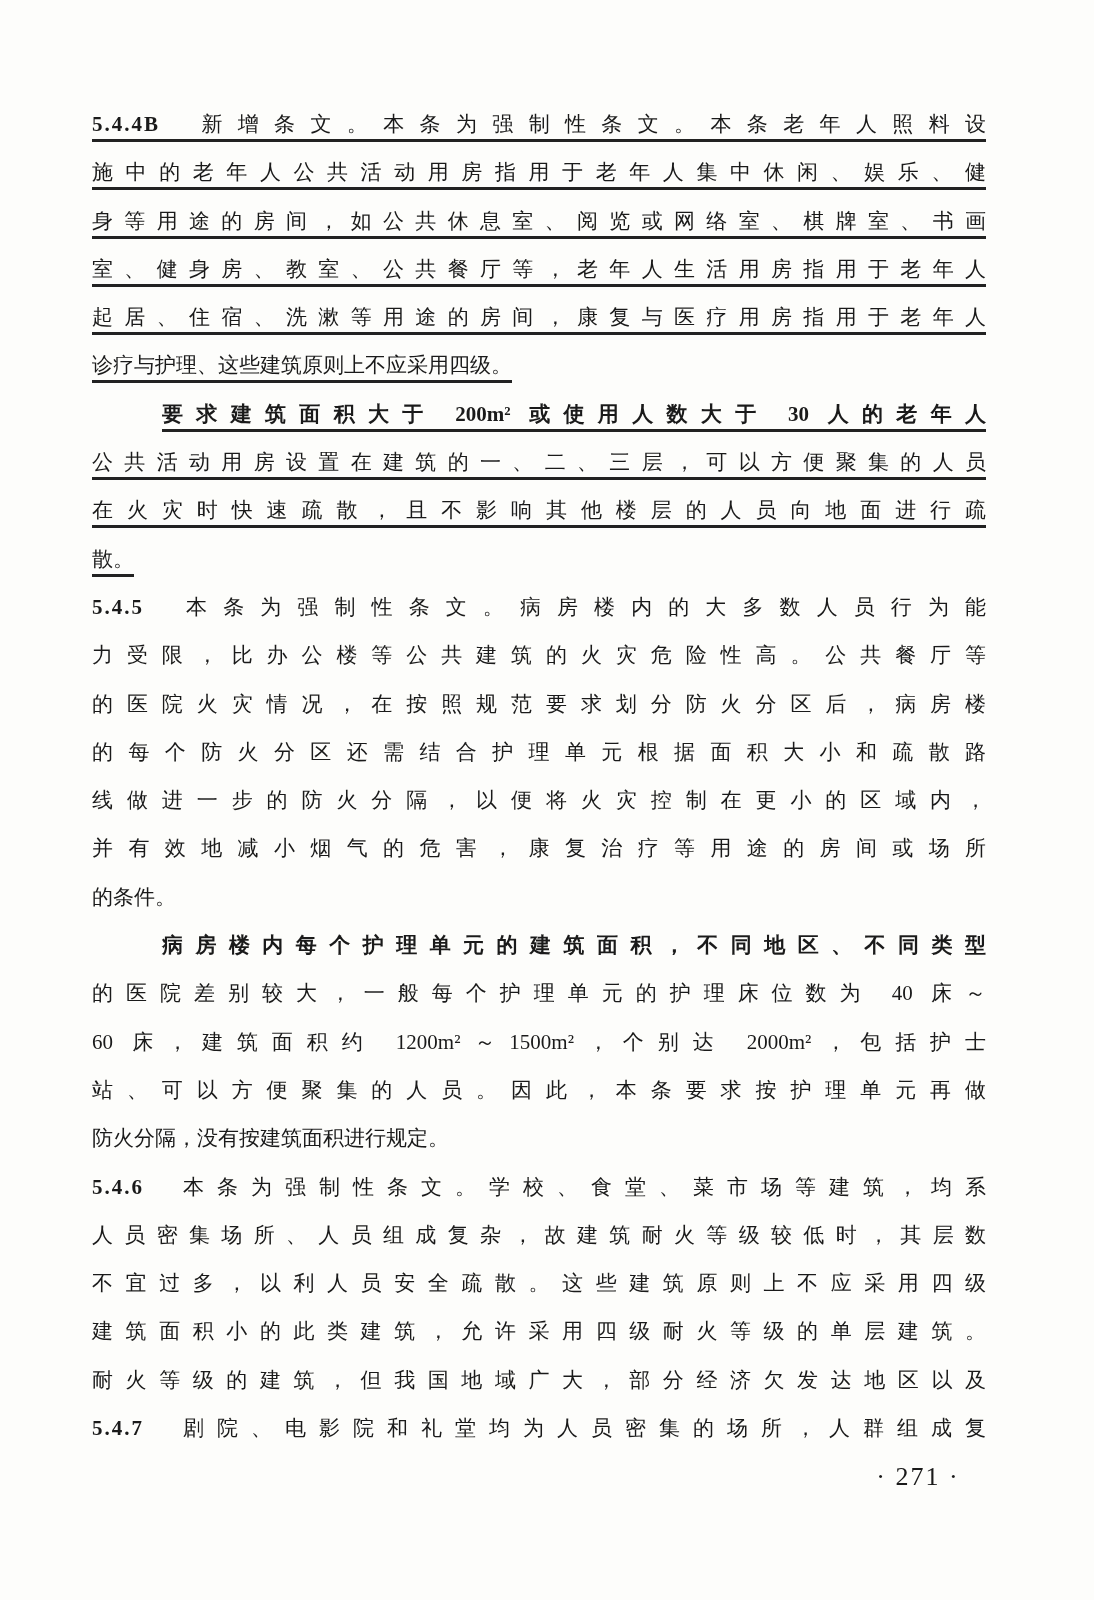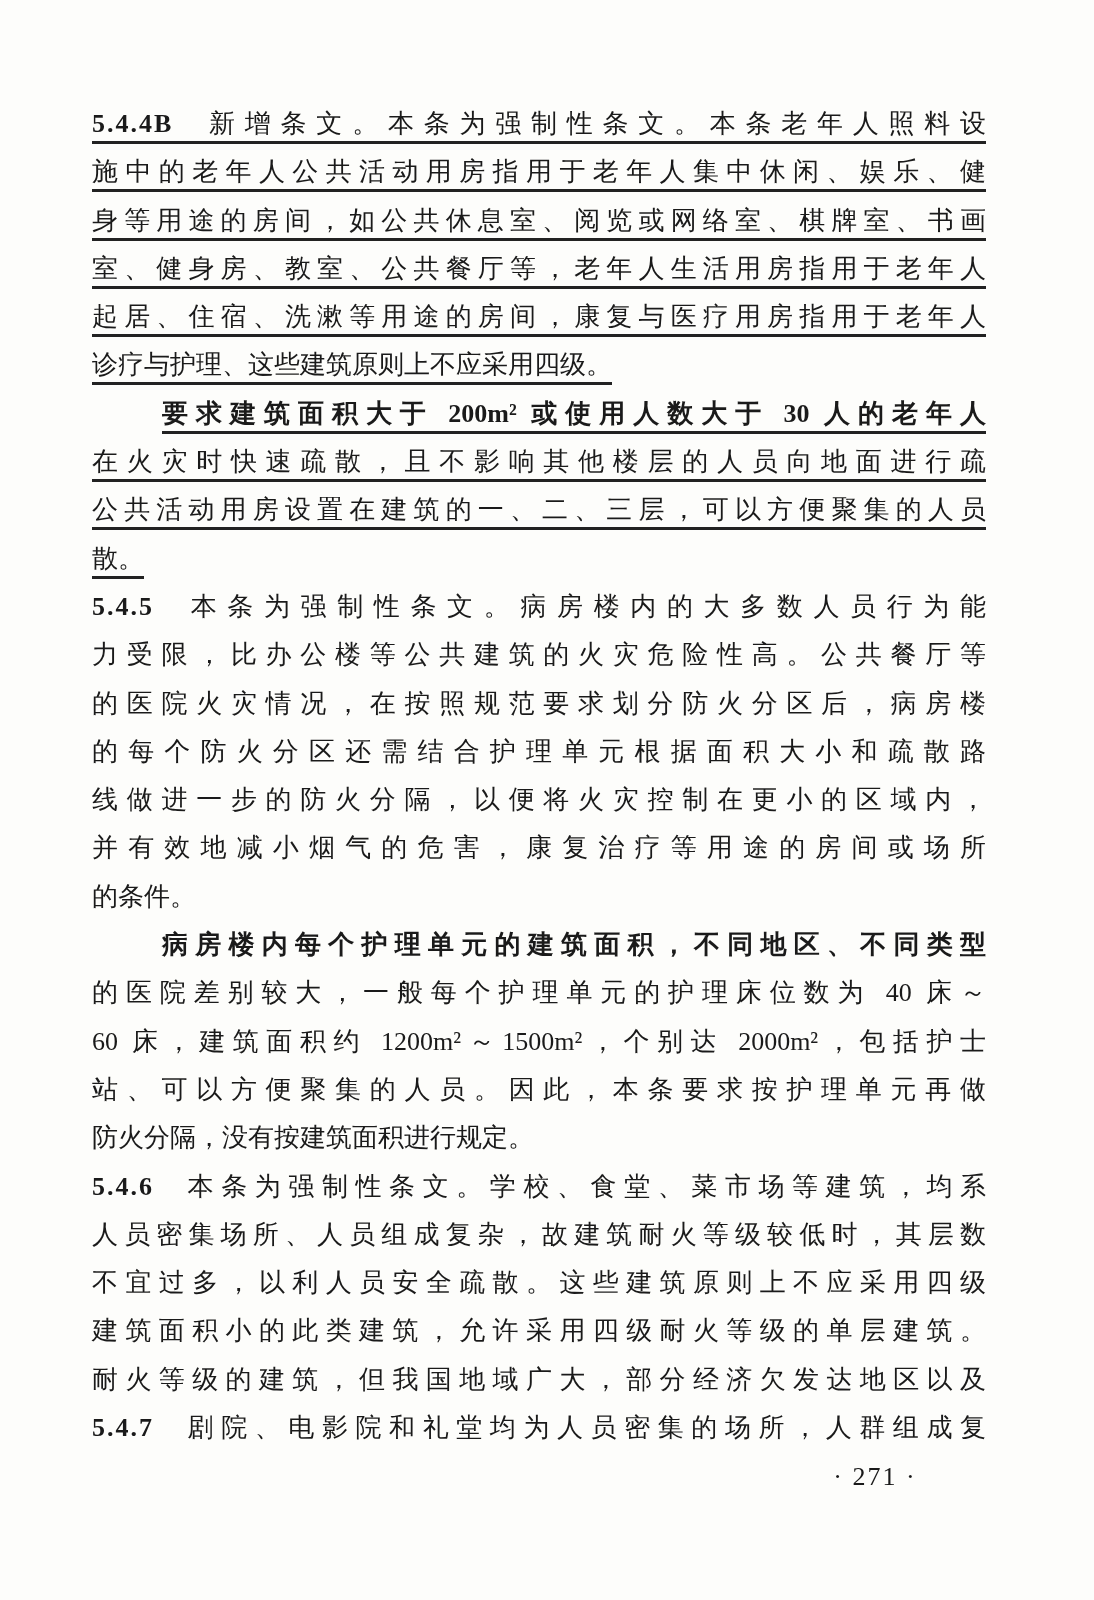--- a/index.html
+++ b/index.html
@@ -14,63 +14,63 @@
     background: #fdfdfb;
     color: #1a1a1a;
     overflow: hidden;
   }
   .content {
     position: absolute;
     left: 92px; top: 100px;
     width: 894px;
   }
   .line {
-    font-size: 26px;
+    font-size: 21px;
     height: 48.3px;
     line-height: 48.3px;
     text-align: justify;
     text-align-last: left;
     text-justify: inter-character;
     white-space: normal;
   }
   .line.fill { text-align-last: justify; }
   .line.indent { text-indent: 70px; font-weight: bold; }
   .u {
     border-bottom: 3px solid #222222;
     padding-bottom: 3px;
   }
   .num {
     font-weight: bold;
     letter-spacing: 2px;
     margin-right: 26px;
   }
   .pagenum {
     position: absolute;
-    left: 810px; top: 1462px;
+    left: 853px; top: 1462px;
     width: 130px;
     text-align: center;
     font-size: 26px;
     letter-spacing: 2px;
     color: #1a1a1a;
   }
 </style>
 </head>
 <body>
 
 <div class="page">
   <div class="content" id="lines">
       <div class="line fill"><span class="u"><b class="num">5.4.4B</b>新增条文。本条为强制性条文。本条老年人照料设</span></div>
       <div class="line fill"><span class="u">施中的老年人公共活动用房指用于老年人集中休闲、娱乐、健</span></div>
       <div class="line fill"><span class="u">身等用途的房间，如公共休息室、阅览或网络室、棋牌室、书画</span></div>
       <div class="line fill"><span class="u">室、健身房、教室、公共餐厅等，老年人生活用房指用于老年人</span></div>
       <div class="line fill"><span class="u">起居、住宿、洗漱等用途的房间，康复与医疗用房指用于老年人</span></div>
       <div class="line"><span class="u">诊疗与护理、这些建筑原则上不应采用四级。</span></div>
       <div class="line fill indent"><span class="u">要求建筑面积大于 200m² 或使用人数大于 30 人的老年人</span></div>
+      <div class="line fill"><span class="u">公共活动用房设置在建筑的一、二、三层，可以方便聚集的人员</span></div>
       <div class="line fill"><span class="u">在火灾时快速疏散，且不影响其他楼层的人员向地面进行疏</span></div>
-      <div class="line fill"><span class="u">公共活动用房设置在建筑的一、二、三层，可以方便聚集的人员</span></div>
       <div class="line"><span class="u">散。</span></div>
       <div class="line fill"><span class=""><b class="num">5.4.5</b>本条为强制性条文。病房楼内的大多数人员行为能</span></div>
       <div class="line fill"><span class="">力受限，比办公楼等公共建筑的火灾危险性高。公共餐厅等</span></div>
       <div class="line fill"><span class="">的医院火灾情况，在按照规范要求划分防火分区后，病房楼</span></div>
       <div class="line fill"><span class="">的每个防火分区还需结合护理单元根据面积大小和疏散路</span></div>
       <div class="line fill"><span class="">线做进一步的防火分隔，以便将火灾控制在更小的区域内，</span></div>
       <div class="line fill"><span class="">并有效地减小烟气的危害，康复治疗等用途的房间或场所</span></div>
       <div class="line"><span class="">的条件。</span></div>
       <div class="line fill indent"><span class="">病房楼内每个护理单元的建筑面积，不同地区、不同类型</span></div>
       <div class="line fill"><span class="">的医院差别较大，一般每个护理单元的护理床位数为 40 床～</span></div>

